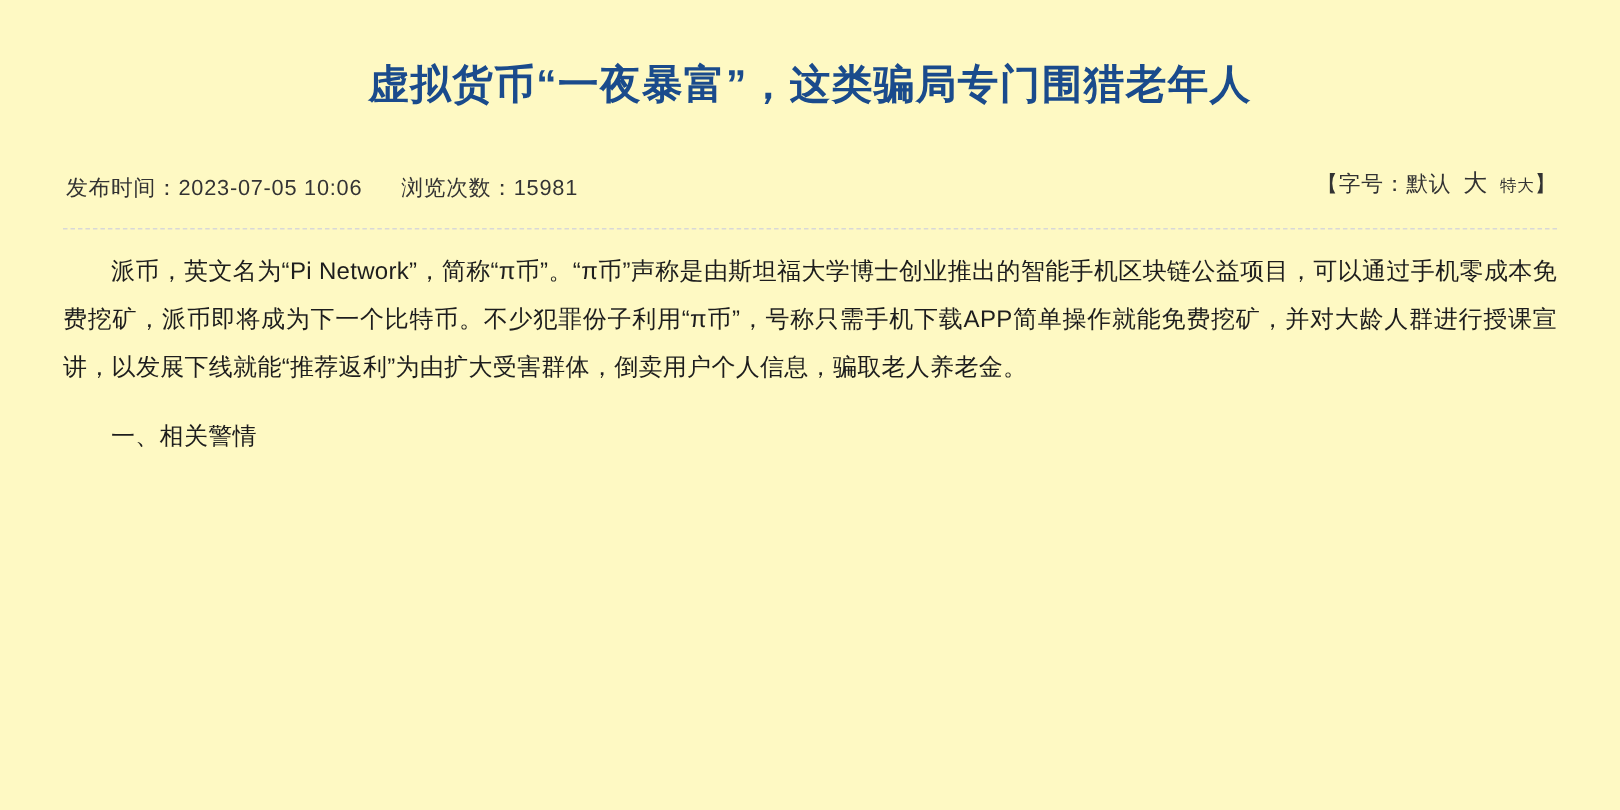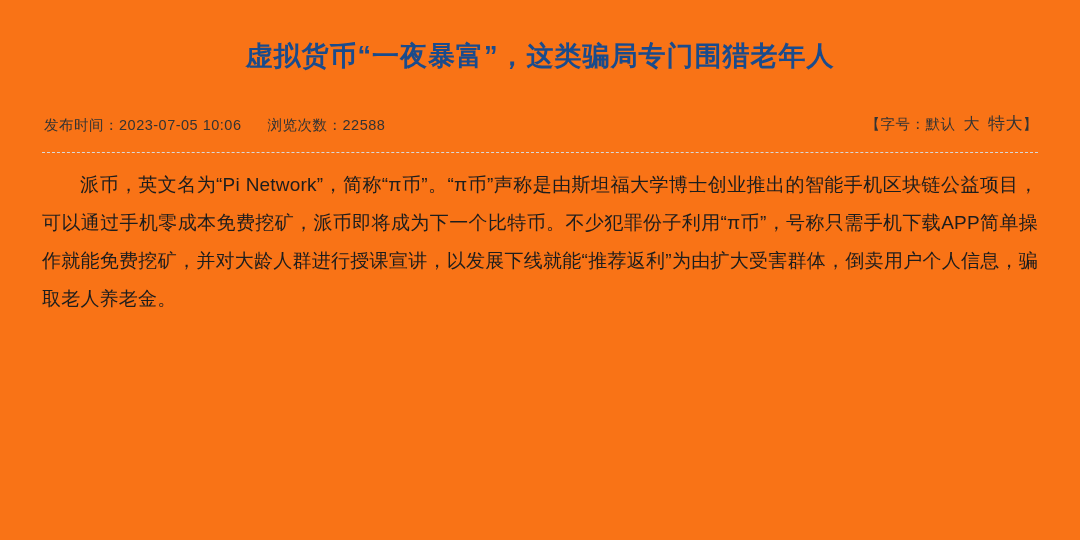--- a/index.html
+++ b/index.html
@@ -11,21 +11,21 @@
     width: 1080px;
     height: 540px;
     font-family: "Liberation Sans", "DejaVu Sans", sans-serif;
     color: #222222;
     overflow: hidden;
   }
   .page {
     position: relative;
     width: 1080px;
     height: 540px;
-    background: #f97316;
+    background: #fef9c3;
     text-decoration: underline;
   }
   .article {
     position: absolute;
     left: 42px;
     top: 0;
     width: 996px;
   }
   .title {
     text-align: center;
@@ -67,37 +67,37 @@
   .font-size-options {
     display: inline;
   }
   .fs-opt {
     cursor: pointer;
   }
   .fs-opt + .fs-opt {
     margin-left: 8px;
   }
   .fs-large { font-size: 16px; }
-  .fs-xlarge { font-size: 17px; }
+  .fs-xlarge { font-size: 11px; }
   .divider {
     position: absolute;
     left: 42px;
     top: 152px;
     width: 996px;
     height: 0;
     border-top: 1px dashed #d8d8d8;
   }
   .body-text {
     position: absolute;
     left: 42px;
     top: 166px;
     width: 996px;
   }
   .para {
-    font-size: 19px;
+    font-size: 16px;
     line-height: 2.0;
     color: #1d1d1d;
     margin: 0 0 10px 0;
     text-align: justify;
     letter-spacing: 0.2px;
   }
   .para.indent {
     text-indent: 2em;
   }
   .para.section {
@@ -115,26 +115,27 @@
 
 <div class="page">
 
   <div class="article">
 
     <h1 class="title">虚拟货币“一夜暴富”，这类骗局专门围猎老年人</h1>
 
     <div class="meta-bar">
       <div class="meta-left">
         <span class="meta-item">发布时间：2023-07-05 10:06</span>
-        <span class="meta-item">浏览次数：22588</span>
+        <span class="meta-item">浏览次数：15981</span>
       </div>
       <div class="meta-right"><span>【字号：</span><span class="font-size-options"><span class="fs-opt">默认</span><span class="fs-opt fs-large">大</span><span class="fs-opt fs-xlarge">特大</span></span><span>】</span></div>
     </div>
 
   </div>
 
   <div class="divider"></div>
 
   <div class="body-text">
     <p class="para indent">派币，英文名为“Pi Network”，简称“π币”。“π币”声称是由斯坦福大学博士创业推出的智能手机区块链公益项目，可以通过手机零成本免费挖矿，派币即将成为下一个比特币。不少犯罪份子利用“π币”，号称只需手机下载APP简单操作就能免费挖矿，并对大龄人群进行授课宣讲，以发展下线就能“推荐返利”为由扩大受害群体，倒卖用户个人信息，骗取老人养老金。</p>
+    <p class="para section">一、相关警情</p>
   </div>
 
 </div>
 
 </body></html>

